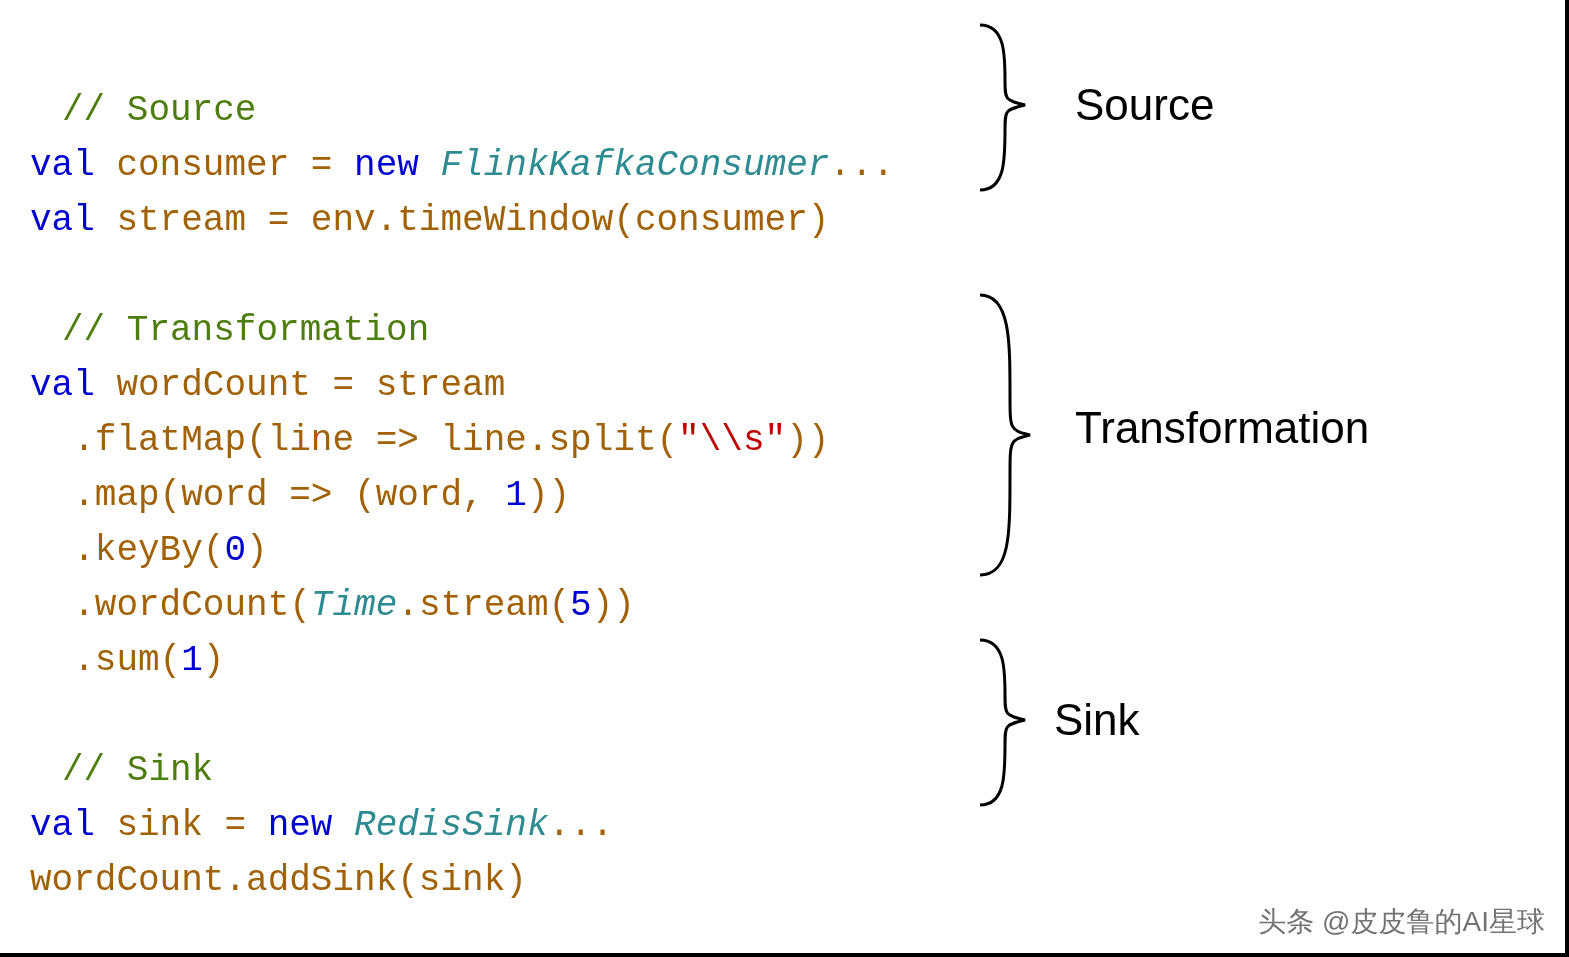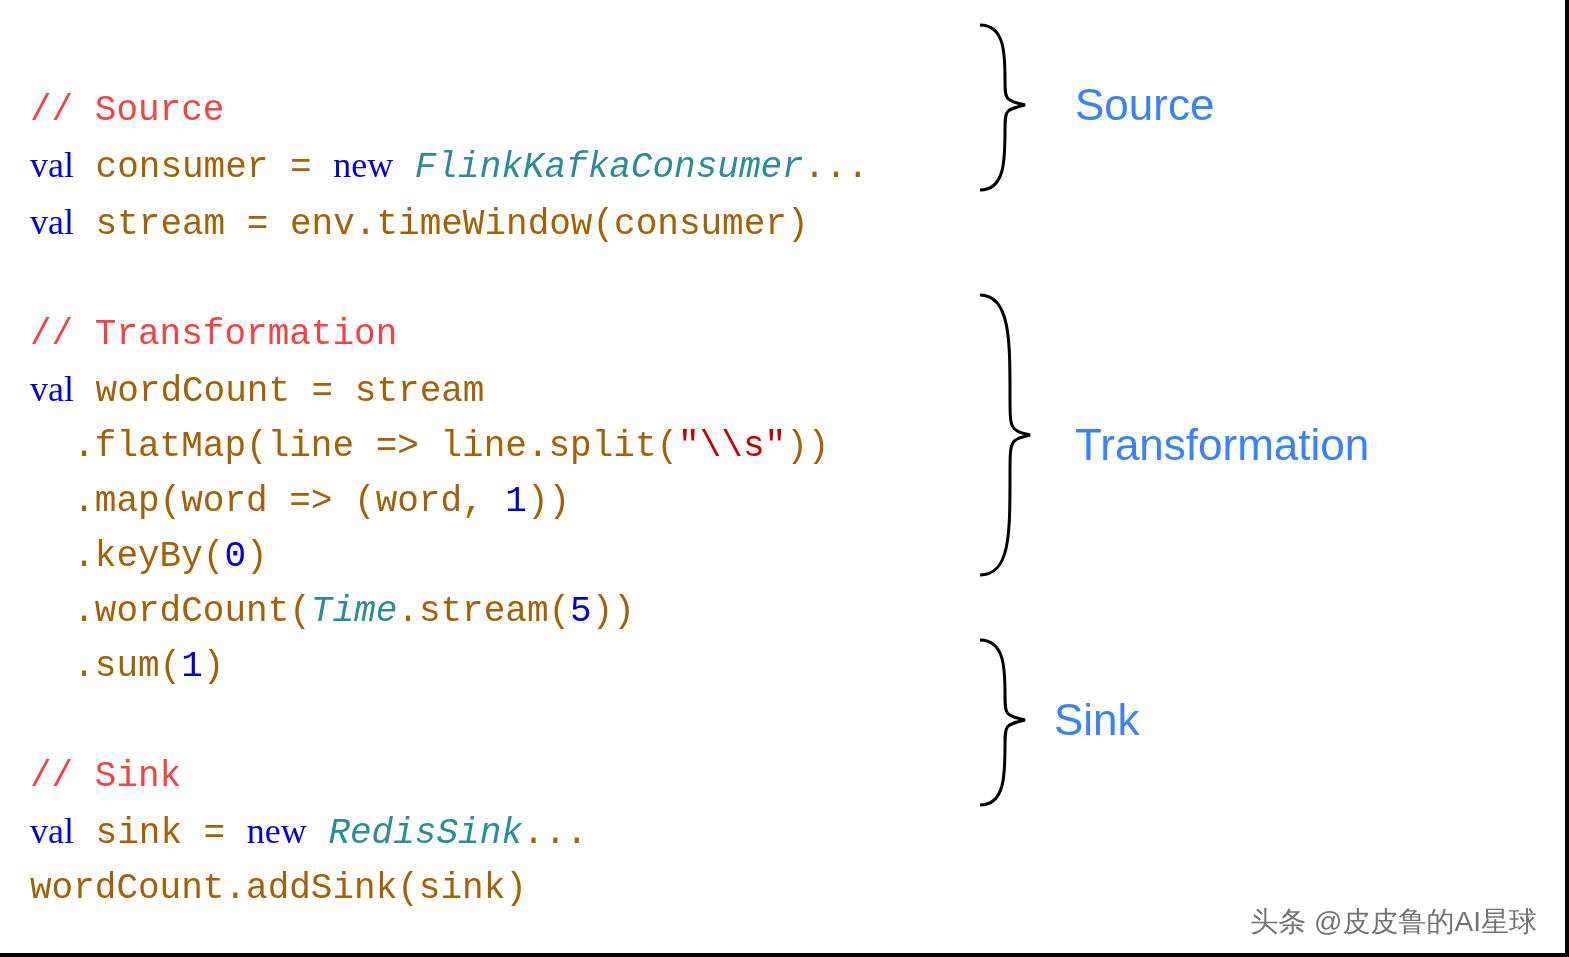--- a/index.html
+++ b/index.html
@@ -15,42 +15,42 @@
     border-bottom: 4px solid #000;
   }
   .code-area {
     position: absolute;
     left: 30px;
     top: 28px;
     font-size: 36px;
     line-height: 55px;
     white-space: pre;
   }
-  .comment { color: #ef4444; }
-  .keyword { color: #0000D0; font-family: Liberation Serif, serif; }
+  .comment { color: #4d7c0f; margin-left: 32px; }
+  .keyword { color: #0000D0; }
   .type    { color: #2E8B92; font-style: italic; }
   .string  { color: #C00000; }
   .number  { color: #0000D0; }
   .plain   { color: #a16207; }
 
   .annotation-layer {
     position: absolute;
     left: 0; top: 0;
     width: 1569px; height: 957px;
     pointer-events: none;
   }
   .label {
     position: absolute;
     font-family: Arial, Helvetica, sans-serif;
     font-size: 44px;
-    color: #3b82f6;
+    color: #000000;
   }
   .watermark {
     position: absolute;
-    right: 28px;
+    right: 20px;
     bottom: 12px;
     font-family: "PingFang SC", "Microsoft YaHei", sans-serif;
     font-size: 28px;
     color: #737373;
   }
 </style>
 </head>
 <body>
 
 <div class="code-area">
@@ -74,16 +74,16 @@
 <svg class="annotation-layer" width="1569" height="957" viewBox="0 0 1569 957">
 
   <path d="M980 25 C1005 25 1005 55 1005 80 C1005 100 1005 100 1025 105 C1005 110 1005 110 1005 130 C1005 160 1005 190 980 190" stroke="#000" stroke-width="3" fill="none"></path>
 
   <path d="M980 295 C1010 295 1010 340 1010 395 C1010 430 1010 430 1030 435 C1010 440 1010 440 1010 475 C1010 535 1010 575 980 575" stroke="#000" stroke-width="3" fill="none"></path>
 
   <path d="M980 640 C1005 640 1005 670 1005 695 C1005 715 1005 715 1025 720 C1005 725 1005 725 1005 745 C1005 775 1005 805 980 805" stroke="#000" stroke-width="3" fill="none"></path>
 </svg>
 
 <div class="label" style="left:1075px; top:80px;">Source</div>
-<div class="label" style="left:1075px; top:420px;">Transformation</div>
+<div class="label" style="left:1075px; top:403px;">Transformation</div>
 <div class="label" style="left:1054px; top:695px;">Sink</div>
 
 <div class="watermark">头条 @皮皮鲁的AI星球</div>
 
 </body></html>

